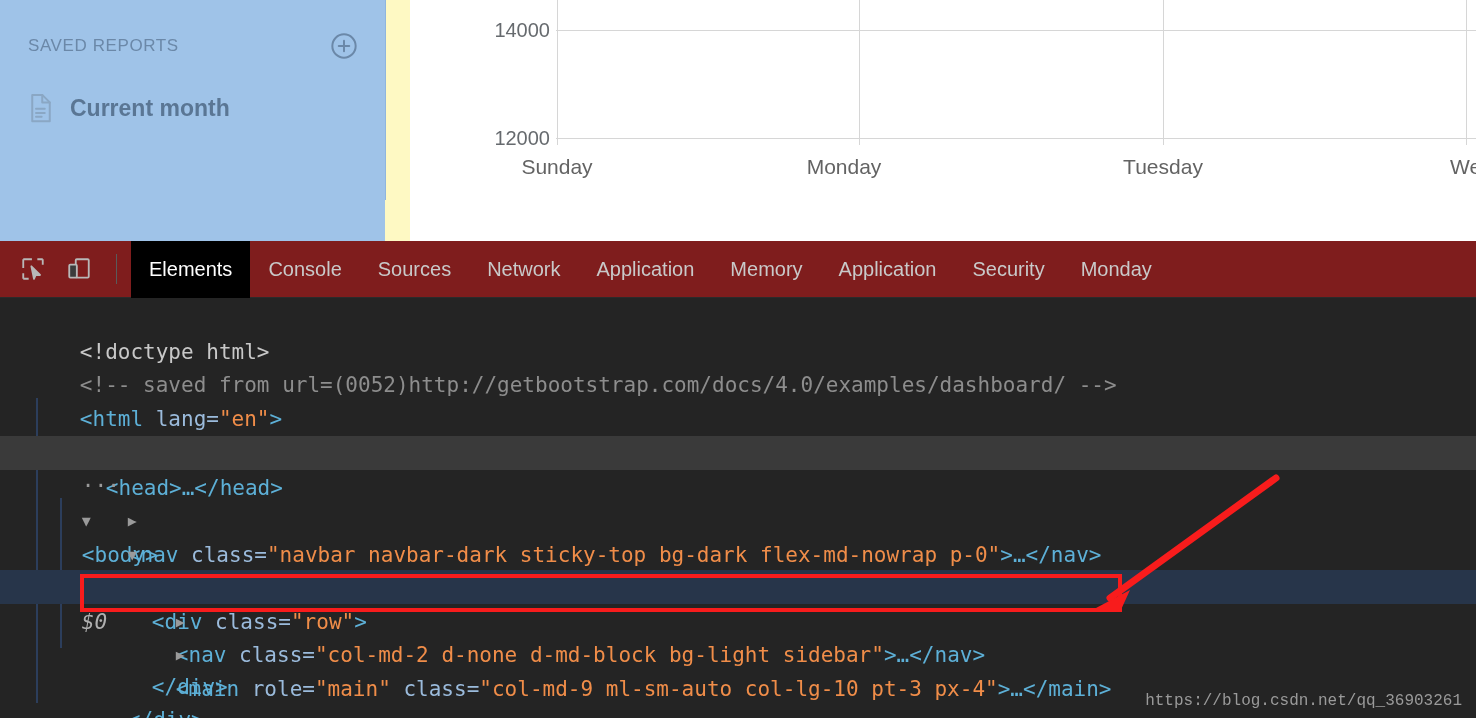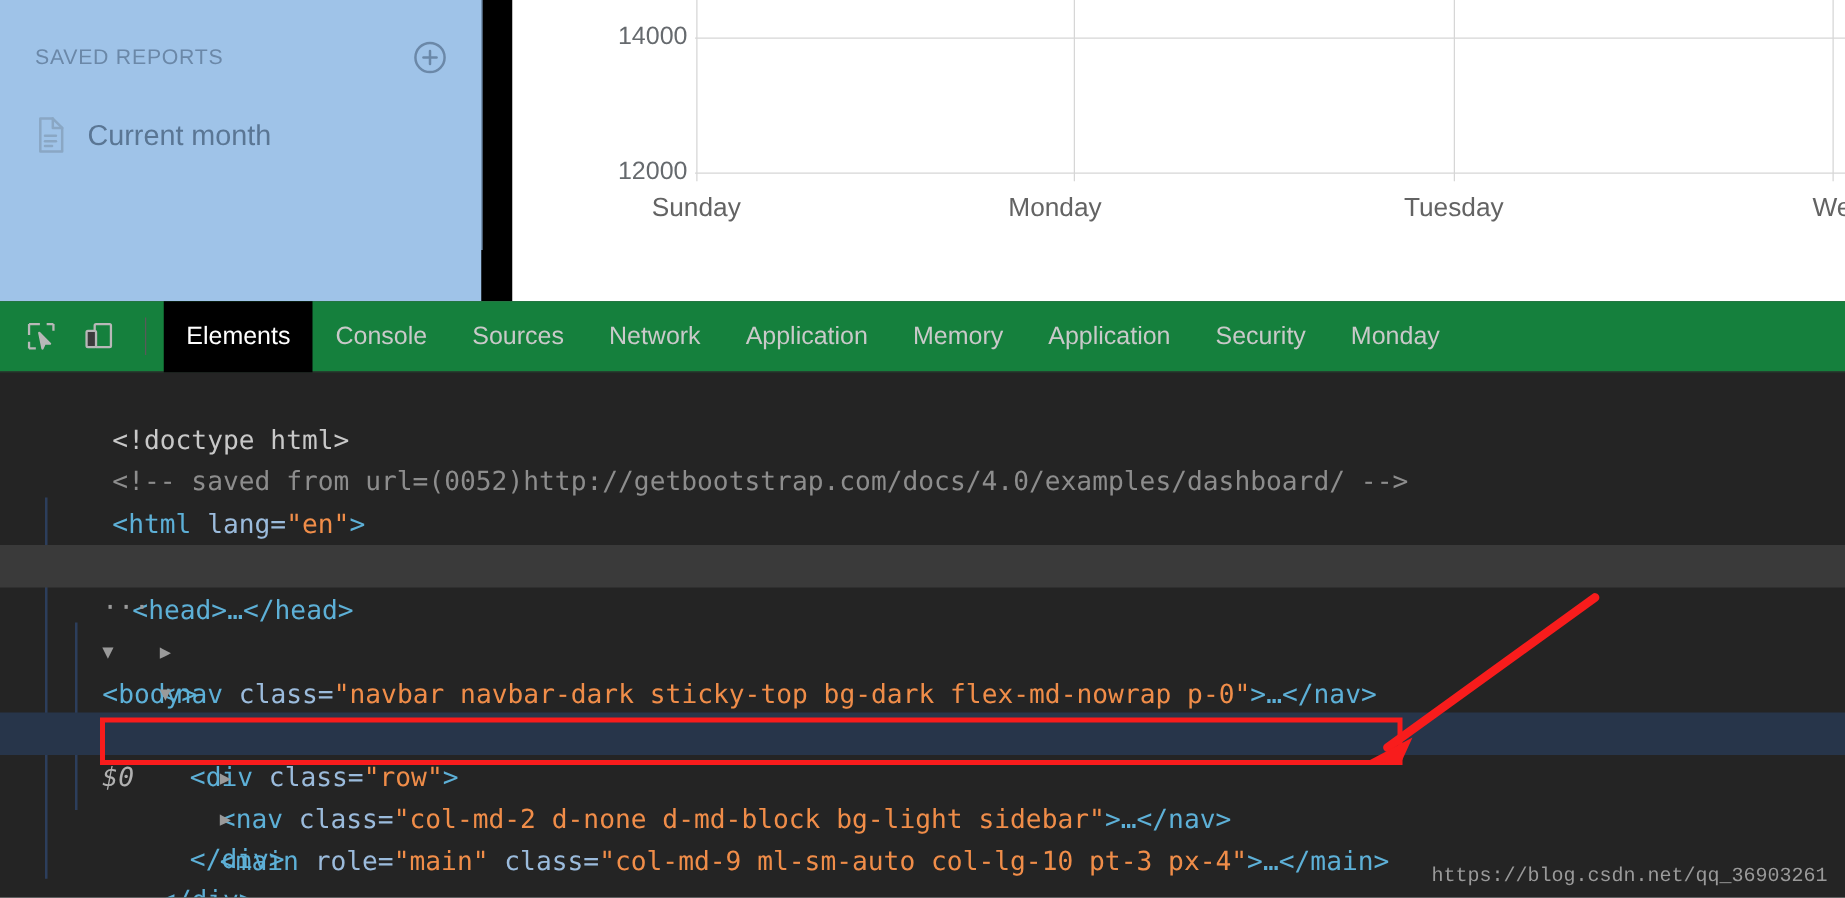--- a/index.html
+++ b/index.html
@@ -12,41 +12,41 @@
 
   
   #page-region {
     position:absolute; left:0; top:0; width:1476px; height:241px;
     background:#ffffff; overflow:hidden;
   }
 
   
   #sidebar {
     position:absolute; left:0; top:0; width:410px; height:241px;
-    background:#000000;
+    background:#fef9c3;
   }
   #sidebar-inner { position:absolute; left:0; top:0; width:385px; height:241px; background:#9fc3e8; }
   #sidebar-divider { position:absolute; left:385px; top:0; width:1px; height:200px; background:#8fb5dd; }
 
   .saved-reports-head {
     position:absolute; left:28px; top:30px; width:330px; height:32px;
     display:flex; align-items:center; justify-content:space-between;
   }
   .saved-reports-title {
     font-size:17px; letter-spacing:.6px; color:#6b88a8; font-weight:400;
     text-transform:uppercase;
   }
   .plus-icon { width:28px; height:28px; display:block; }
 
   .report-item {
     position:absolute; left:28px; top:90px; width:330px; height:36px;
     display:flex; align-items:center; gap:16px;
   }
   .file-icon { width:26px; height:30px; display:block; flex:none; }
-  .report-label { font-size:23px; color:#5a7694; font-weight:400; }
+  .report-label { font-size:23px; color:#5a7694; font-weight:700; }
 
   
   #chart-region {
     position:absolute; left:410px; top:0; width:1066px; height:241px;
     background:#ffffff; overflow:hidden;
   }
   .ytick {
     position:absolute; right:0; font-size:20px; color:#666a6e;
     text-align:right; width:120px; transform:translateY(-50%);
   }
@@ -58,21 +58,21 @@
     transform:translateX(-50%); white-space:nowrap; top:155px;
   }
 
   
   #devtools {
     position:absolute; left:0; top:241px; width:1476px; height:477px;
     background:#242424;
   }
   #dt-toolbar {
     position:absolute; left:0; top:0; width:1476px; height:57px;
-    background:#15803d; display:flex; align-items:center;
+    background:#7f1d1d; display:flex; align-items:center;
     border-bottom:1px solid #2b2b2b;
   }
   .dt-icon-btn {
     width:46px; height:46px; display:flex; align-items:center; justify-content:center;
     flex:none;
   }
   .dt-icon-btn:first-child { margin-left:10px; }
   .dt-sep { width:1px; height:30px; background:#5a5a5a; margin:0 14px; flex:none; }
   .dt-tab {
     height:57px; padding:0 18px; display:flex; align-items:center;
@@ -80,21 +80,21 @@
   }
   .dt-tab.active { background:#000000; color:#ffffff; }
 
   
   #dt-code {
     position:absolute; left:0; top:57px; width:1476px; height:420px;
     background:#242424; font-family:"DejaVu Sans Mono", monospace;
     font-size:21px; line-height:33.5px; color:#c8c8c8;
     padding-top:4px; overflow:hidden;
   }
-  .code-line { position:relative; height:33.5px; white-space:pre; padding-left:14px; }
+  .code-line { position:relative; height:33.5px; white-space:pre; padding-left:4px; }
   .code-line.sel { background:#3a3a3a; }
   .code-line.selblue { background:#27354a; }
 
   .tok-tag    { color:#5db0d7; }
   .tok-attr   { color:#9bbbdc; }
   .tok-val    { color:#f08d49; }
   .tok-txt    { color:#c8c8c8; }
   .tok-com    { color:#8d8d8d; }
   .tok-dim    { color:#9a9a9a; }
   .tok-dollar { color:#b0b0b0; font-style:italic; }

